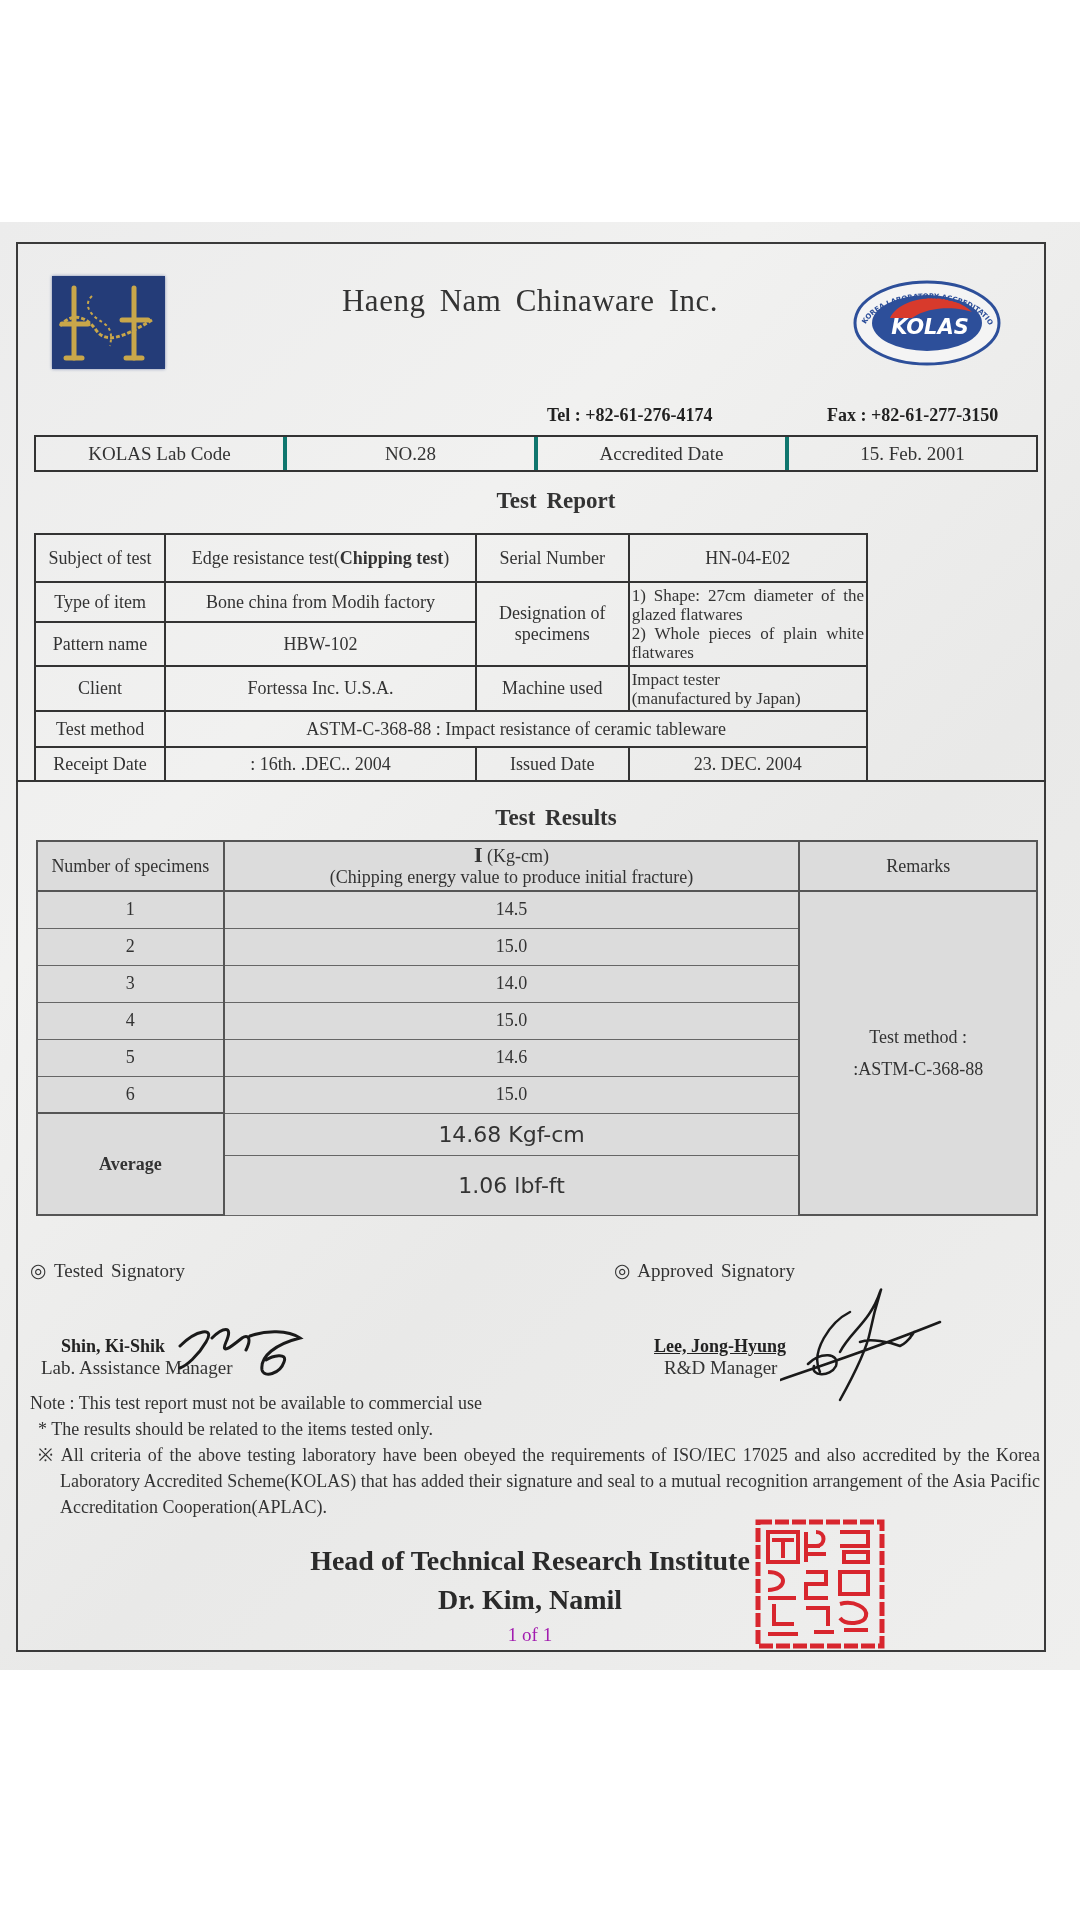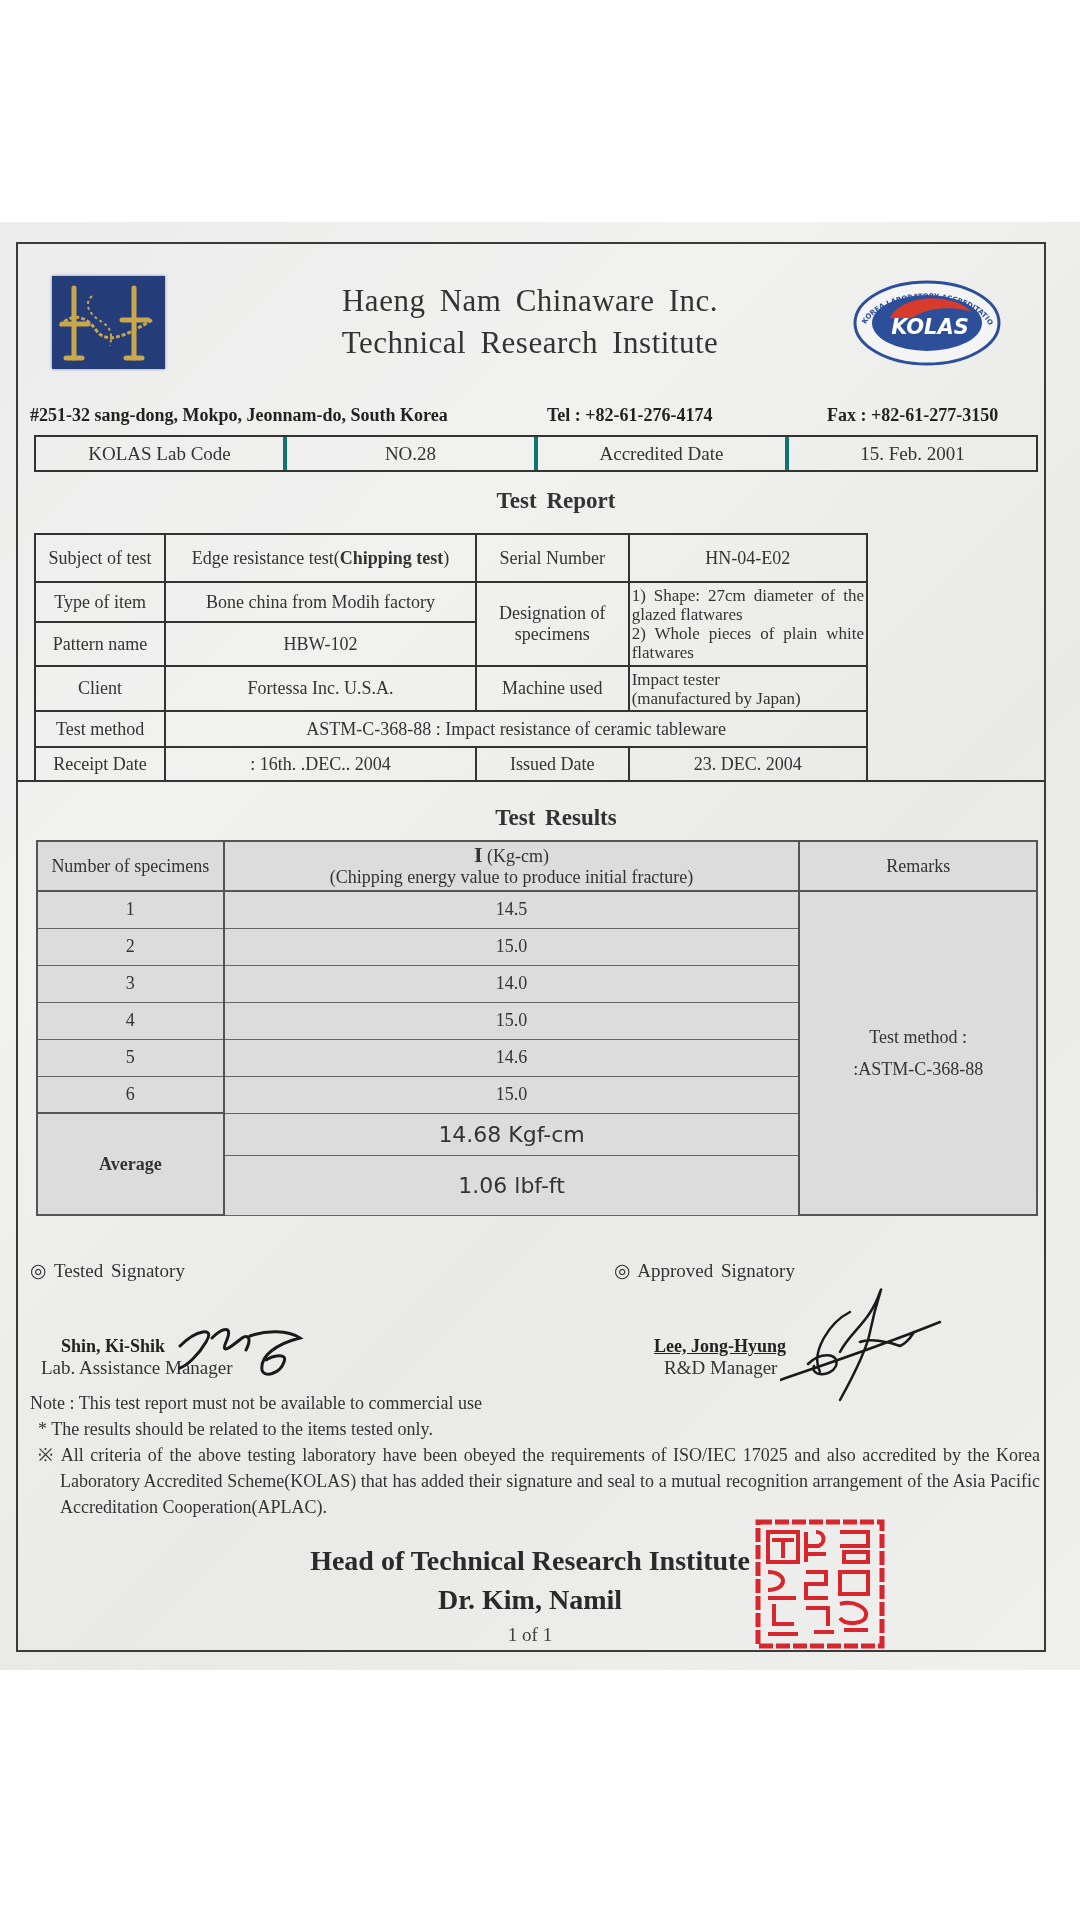--- a/index.html
+++ b/index.html
@@ -60,21 +60,21 @@
   table.results td.remarks { border-top: 1px solid #0ea5e9; }
   .avg-big { font-family: "DejaVu Sans", sans-serif; font-size: 22px; }
   .sig-label { position: absolute; font-size: 19px; color: #333; word-spacing: 3px; }
   .sig-name { position: absolute; font-size: 18px; font-weight: bold; color: #222; }
   .sig-role { position: absolute; font-size: 19px; color: #333; }
   .underline { text-decoration: underline; }
   .note { position: absolute; left: 30px; top: 1390px; width: 1010px; font-size: 18px; color: #333; line-height: 26px; }
   .note .item { padding-left: 30px; text-indent: -22px; text-align: justify; }
   .head-title { position: absolute; left: 0; top: 1545px; width: 1060px; text-align: center; font-weight: bold; font-size: 28px; color: #2a2a2a; }
   .head-name { position: absolute; left: 0; top: 1584px; width: 1060px; text-align: center; font-weight: bold; font-size: 28px; color: #2a2a2a; }
-  .page-num { position: absolute; left: 0; top: 1624px; width: 1060px; text-align: center; font-size: 19px; color: #404040; }
+  .page-num { position: absolute; left: 0; top: 1624px; width: 1060px; text-align: center; font-size: 19px; color: #a21caf; }
   .seal { position: absolute; left: 754px; top: 1518px; width: 132px; height: 132px; }
   .signature { position: absolute; }
 </style>
 </head>
 <body>
 
 <div class="paper"></div>
 <div class="frame"></div>
 
 <div class="logo-left">
@@ -87,38 +87,36 @@
       <line x1="10" y1="48" x2="36" y2="48"></line>
       <line x1="70" y1="44" x2="96" y2="44"></line>
     </g>
     <path d="M8 50 C 20 36, 34 40, 44 54 S 70 62, 100 44" stroke="#c9a74a" stroke-width="3" fill="none" stroke-dasharray="4 2"></path>
     <path d="M40 20 C 30 30, 40 40, 50 46 S 60 60, 58 70" stroke="#c9a74a" stroke-width="2" fill="none" stroke-dasharray="3 3"></path>
   </svg>
 </div>
 
 <div class="company">
   <div>Haeng Nam Chinaware Inc.</div>
-  <div>Technical Research Institute</div>
 </div>
 
 <div class="logo-right">
   <svg viewBox="0 0 150 90" width="150" height="90">
     <ellipse cx="75" cy="45" rx="72" ry="41" fill="#f4f4f4" stroke="#2d4f9a" stroke-width="3"></ellipse>
     <ellipse cx="75" cy="45" rx="55" ry="28" fill="#2d4f9a"></ellipse>
     <path d="M38 40 C 50 16, 100 14, 120 34 C 110 30, 80 26, 60 40 Z" fill="#d83a2c"></path>
     <text x="78" y="56" text-anchor="middle" font-family="DejaVu Sans, sans-serif" font-weight="bold" font-style="italic" font-size="21" fill="#ffffff">KOLAS</text>
     <path id="ring" d="M12 50 A 64 36 0 0 1 138 50" fill="none"></path>
     <text font-family="DejaVu Sans, sans-serif" font-size="7" fill="#2d4f9a" font-weight="bold">
       <textPath href="#ring" startOffset="4">KOREA LABORATORY ACCREDITATION SCHEME</textPath>
     </text>
   </svg>
 </div>
 
 <div class="contact">
-  <span style="left:0;">#251-32 sang-dong, Mokpo, Jeonnam-do, South Korea</span>
   <span style="left:517px;" class="tel">Tel : +82-61-276-4174</span>
   <span style="left:797px;">Fax : +82-61-277-3150</span>
 </div>
 
 <div class="lab-table">
   <div>KOLAS Lab Code</div>
   <div>NO.28</div>
   <div>Accredited Date</div>
   <div>15. Feb. 2001</div>
 </div>

